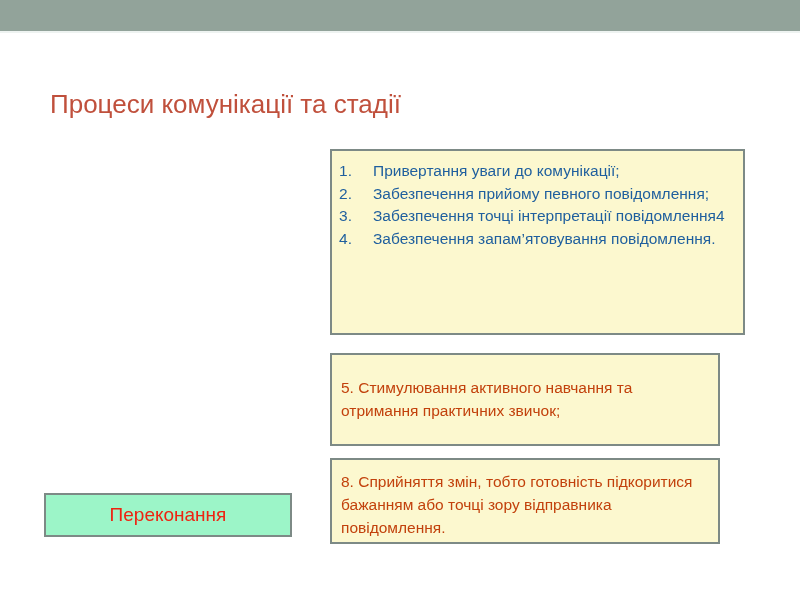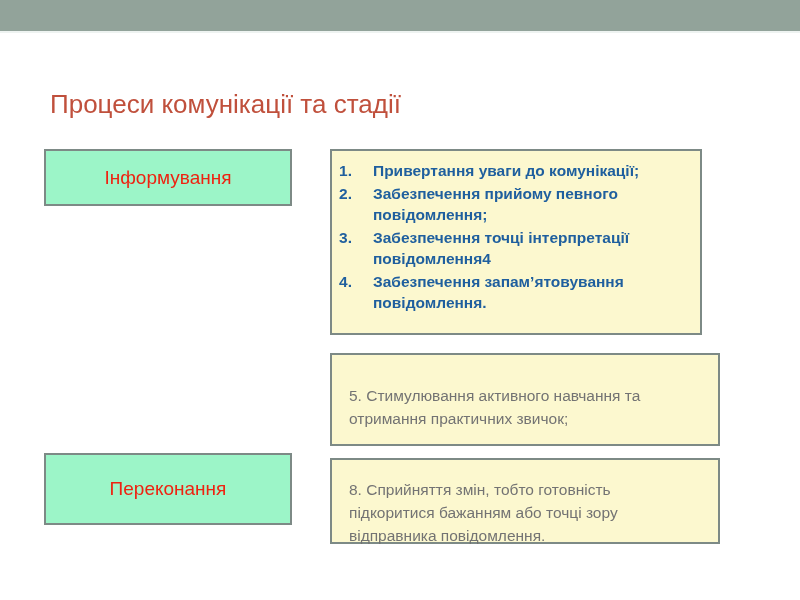--- a/index.html
+++ b/index.html
@@ -66,31 +66,31 @@
   }
   .stage-label {
     color: #ee2211;
     font-size: 19px;
     line-height: 22px;
     white-space: nowrap;
   }
 
   #stage-box-0 { left: 44px;  top: 149px; width: 248px; height: 57px; }
   #stage-box-1 { left: 44px;  top: 368px; width: 248px; height: 58px; }
-  #stage-box-2 { left: 44px;  top: 453px; width: 248px; height: 72px; }
+  #stage-box-2 { left: 44px;  top: 493px; width: 248px; height: 44px; }
 
   
   .detail-box {
     position: absolute;
     background: #fcf8cf;
     border: 2px solid #7d8a86;
     box-sizing: border-box;
   }
 
-  #detail-box-0 { left: 330px; top: 149px; width: 372px; height: 186px; font-weight: bold; }
+  #detail-box-0 { left: 330px; top: 149px; width: 415px; height: 186px; }
   #detail-box-1 { left: 330px; top: 353px; width: 390px; height: 93px;  }
   #detail-box-2 { left: 330px; top: 458px; width: 390px; height: 86px;  }
 
   
   ol.detail-list {
     margin: 0;
     padding: 9px 10px 0 0;
     list-style: none;
     counter-reset: detail;
   }
@@ -108,41 +108,38 @@
     position: absolute;
     left: 7px;
     top: 0;
     color: #1f5f9e;
     font-size: 15.5px;
     line-height: 21.5px;
   }
 
   
   .detail-text {
-    margin: 8px;
-    color: #737373;
+    margin: 0;
+    color: #c2410c;
     font-size: 15.5px;
     line-height: 23px;
   }
   #detail-box-1 .detail-text { padding: 21px 12px 0 9px; }
   #detail-box-2 .detail-text { padding: 10px 10px 0 9px; }
 </style>
 </head>
 <body>
 
 <div id="slide">
 
   <div id="top-band"></div>
   <div id="top-band-rule"></div>
 
   <h1 id="slide-title">Процеси комунікації та стадії</h1>
 
-  <div class="stage-box" id="stage-box-0">
-    <span class="stage-label">Інформування</span>
-  </div>
 
 
   <div class="stage-box" id="stage-box-2">
     <span class="stage-label">Переконання</span>
   </div>
 
   <div class="detail-box" id="detail-box-0">
     <ol class="detail-list">
       <li>Привертання уваги до комунікації;</li>
       <li>Забезпечення прийому певного повідомлення;</li>

